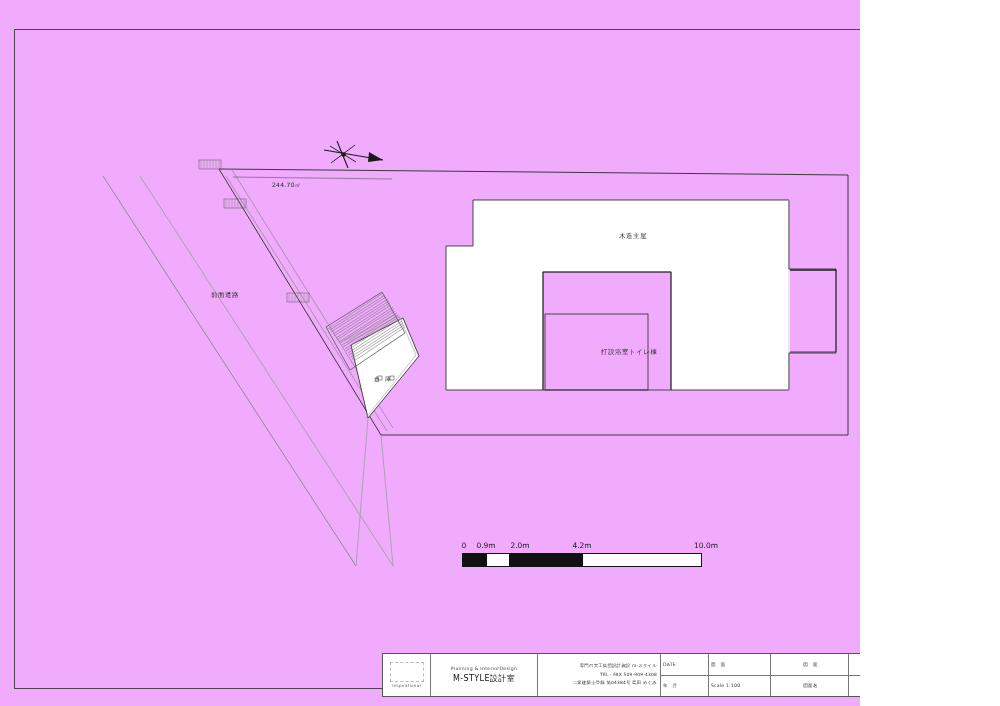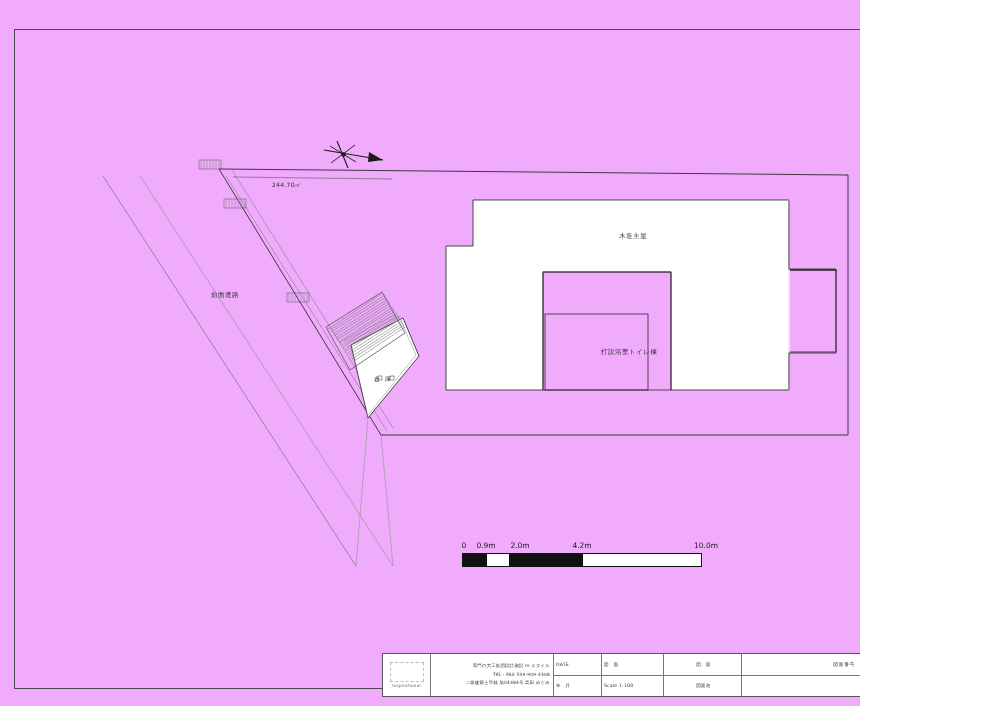--- a/index.html
+++ b/index.html
@@ -279,20 +279,24 @@
     <div class="sb-tick-label" style="left:244px; top:-12px;">10.0m</div>
   </div>
 
   <div id="title-block">
 
     <div class="tb-cell" id="tb-logo">
       <div id="tb-logo-box"></div>
       <div id="tb-logo-sub">Inspirational</div>
     </div>
 
+    <div class="tb-cell" id="tb-office">
+      <div id="tb-office-tag">Planning &amp; InteriorDesign</div>
+      <div id="tb-office-name">M-STYLE設計室</div>
+    </div>
 
     <div class="tb-cell" id="tb-contact">
       <div class="tb-contact-line">専門の大工集団設計施設 m-スタイル</div>
       <div class="tb-contact-line">TEL・FAX  509-909-4308</div>
       <div class="tb-contact-line">二級建築士登録  第04384号  島田  めぐみ</div>
     </div>
 
     <div class="tb-cell" id="tb-date">
       <div class="tb-stack-top">
         <span class="tb-small">DATE</span>

